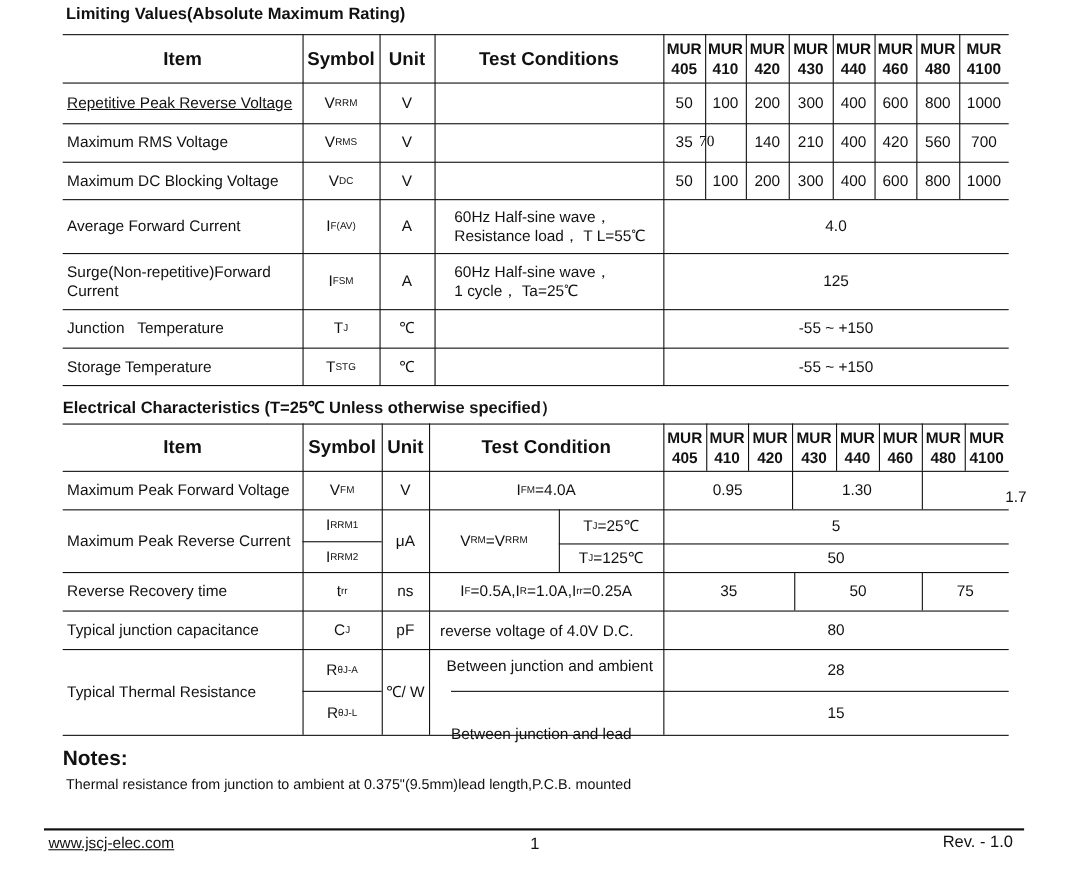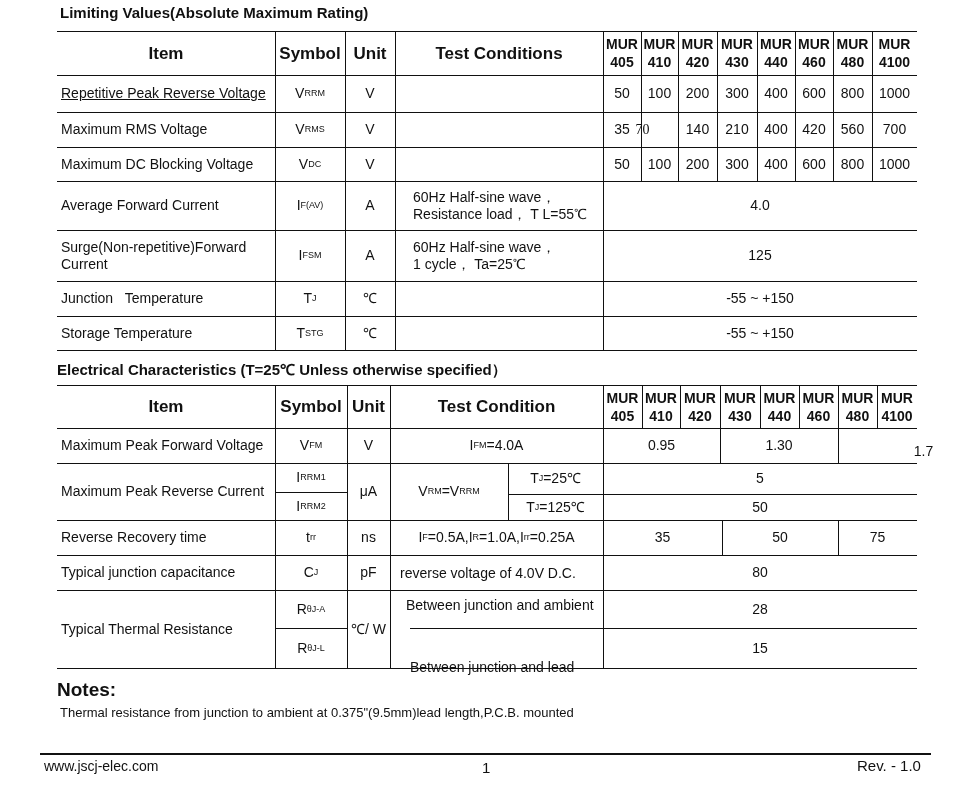--- a/index.html
+++ b/index.html
@@ -505,15 +505,15 @@
     </div>
     <div class="cell" style="left: 603px; width: 314px; top: 628px; height: 40px;">
       <span>15</span>
     </div>
   </div>
 
 <div class="abs" style="left:57px;top:679px;font-weight:bold;font-size:19px;">Notes:</div>
 <div class="abs" style="left:60px;top:705px;font-size:13px;">Thermal resistance from junction to ambient at 0.375"(9.5mm)lead length,P.C.B. mounted</div>
 
 <div class="footline" style="left:40px;top:753px;width:891px;"></div>
-<div class="abs" style="left:44px;top:758px;font-size:14px;">www.jscj-elec.com</div>
+<div class="abs" style="left:44px;top:758px;font-size:14px;text-decoration:underline;">www.jscj-elec.com</div>
 <div class="abs" style="left:482px;top:759px;font-size:15px;">1</div>
 <div class="abs" style="left:857px;top:757px;font-size:15px;">Rev. - 1.0</div>
 
 </body></html>

